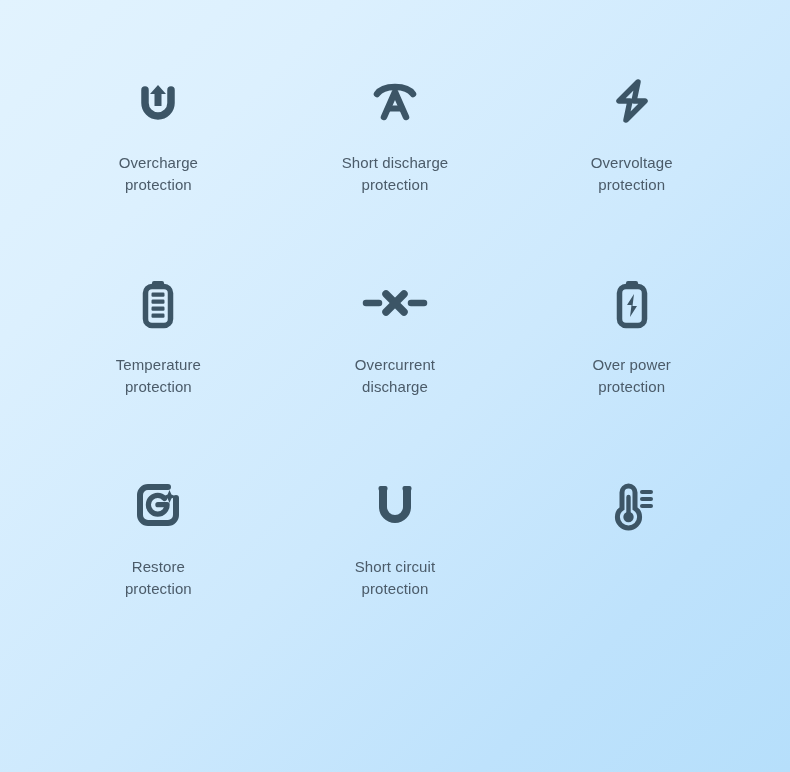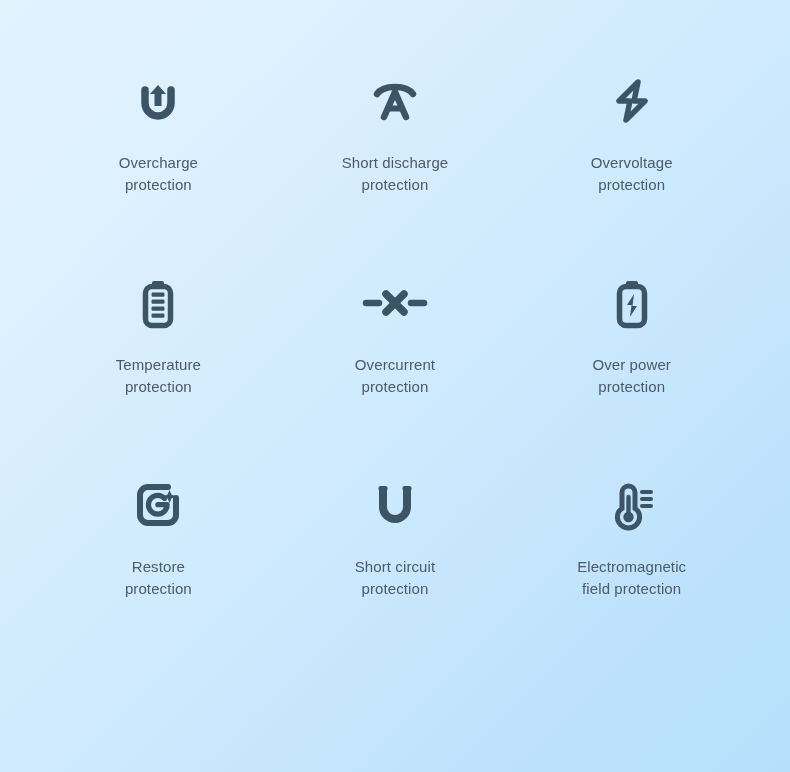--- a/index.html
+++ b/index.html
@@ -115,21 +115,21 @@
   <div class="feature-cell col-2">
     <div class="icon-wrap">
       <svg width="66" height="40" viewBox="0 0 66 40" fill="none">
         <path d="M4 20 H17" stroke="#3c5566" stroke-width="6.5" stroke-linecap="round"></path>
         <path d="M49 20 H62" stroke="#3c5566" stroke-width="6.5" stroke-linecap="round"></path>
         <path d="M24 11 L42 29" stroke="#3c5566" stroke-width="7.5" stroke-linecap="round"></path>
         <path d="M42 11 L24 29" stroke="#3c5566" stroke-width="7.5" stroke-linecap="round"></path>
       </svg>
     </div>
     <div class="feature-label">Overcurrent
-protection</div>
+discharge</div>
   </div>
 
   <div class="feature-cell col-3">
     <div class="icon-wrap">
       <svg width="54" height="56" viewBox="0 0 54 56" fill="none">
         <rect x="21" y="6" width="12" height="6" rx="2" fill="#3c5566"></rect>
         <rect x="14.5" y="11.5" width="25" height="39" rx="6.5" stroke="#3c5566" stroke-width="5.5"></rect>
         <path d="M29 19 L22 30 H26.5 L25 42 L32 31 H27.5 Z" fill="#3c5566"></path>
       </svg>
     </div>
@@ -167,17 +167,15 @@
         <path d="M30 31.5 V15.5 C30 11.9 27.1 9 23.5 9 C19.9 9 17 11.9 17 15.5 V31.5
                  C14.2 33.3 12.4 36.4 12.4 40 C12.4 46.1 17.4 51 23.5 51
                  C29.6 51 34.6 46.1 34.6 40 C34.6 36.4 32.8 33.3 30 31.5 Z" stroke="#3c5566" stroke-width="5"></path>
         <path d="M23.5 20 V36" stroke="#3c5566" stroke-width="4.4" stroke-linecap="round"></path>
         <circle cx="23.5" cy="40" r="5.2" fill="#3c5566"></circle>
         <path d="M37 15 H46" stroke="#3c5566" stroke-width="4" stroke-linecap="round"></path>
         <path d="M37 22 H46" stroke="#3c5566" stroke-width="4" stroke-linecap="round"></path>
         <path d="M37 29 H46" stroke="#3c5566" stroke-width="4" stroke-linecap="round"></path>
       </svg>
     </div>
-    <div class="feature-label">Electromagnetic
-field protection</div>
   </div>
 
 </div>
 
 </body></html>

